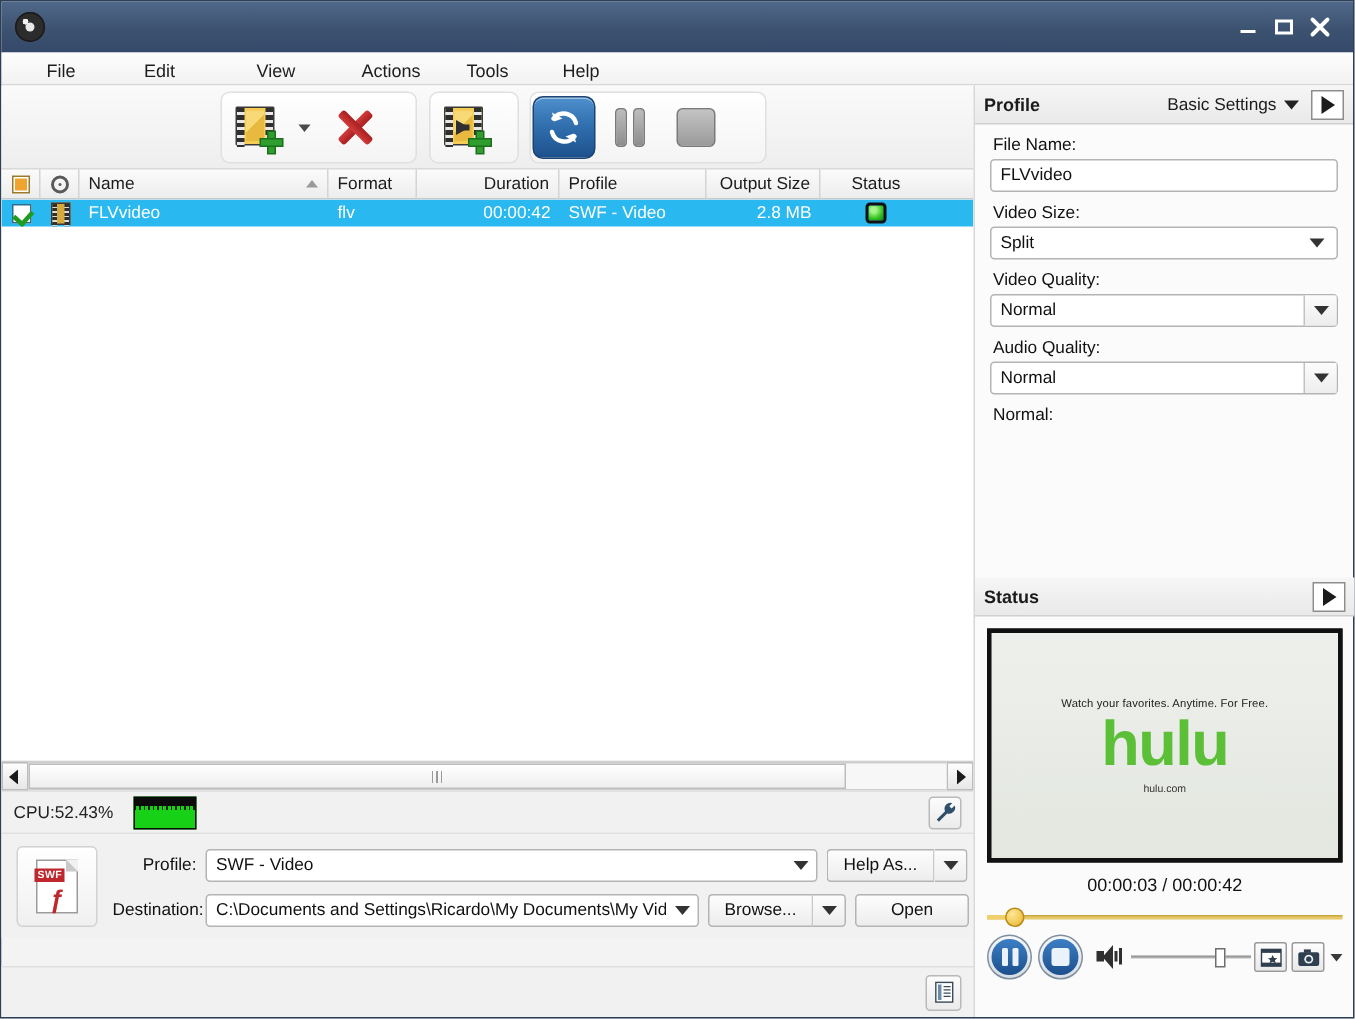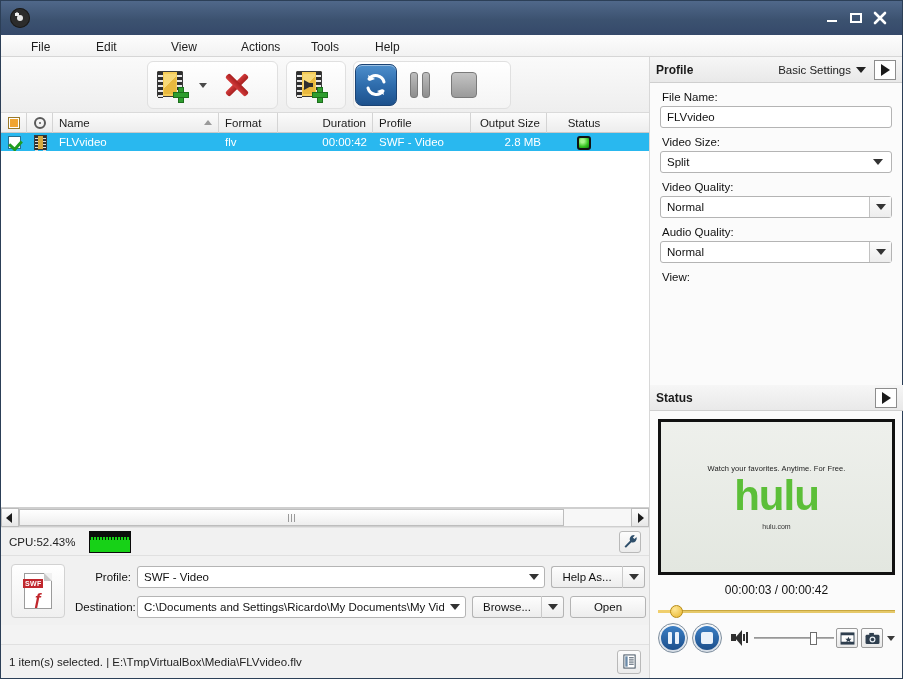--- a/index.html
+++ b/index.html
@@ -477,21 +477,20 @@
           <span class="btn btn-left" style="width:70px">Browse...</span>
           <span class="btn-split">
               <span class="tri-down"></span>
             </span>
         </span>
         <span class="btn" style="width:76px">Open</span>
       </div>
     </div>
 
     <div class="statusbar">
-      <span class="statustext">1 item(s) selected. | E:\TmpVirtualBox\Media\FLVvideo.flv</span>
       <span class="logicon">
         <svg width="15" height="15" viewBox="0 0 16 16">
           <rect x="2" y="1" width="12" height="14" fill="#fff" stroke="#3a4a5a"></rect>
           <rect x="3.5" y="2.5" width="2.5" height="11" fill="#6a8aa8"></rect>
           <path d="M7.5 4h5M7.5 6.3h5M7.5 8.6h5M7.5 10.9h5" stroke="#3a4a5a" stroke-width="1"></path>
         </svg>
       </span>
     </div>
   </div>
 
@@ -531,21 +530,21 @@
       </div>
 
       <div class="flabel2">Audio Quality:</div>
       <div class="field">
         <span>Normal</span>
         <span class="sep-btn">
             <span class="tri-down"></span>
           </span>
       </div>
 
-      <div class="flabel2">View:</div>
+      <div class="flabel2">Normal:</div>
     </div>
 
     <div class="panelhdr preview-hdr">
       <span class="ptitle">Status</span>
       <span class="expbtn" style="margin-left:auto">
           <span class="tri-rt"></span>
         </span>
     </div>
 
     <div class="previewbox">

